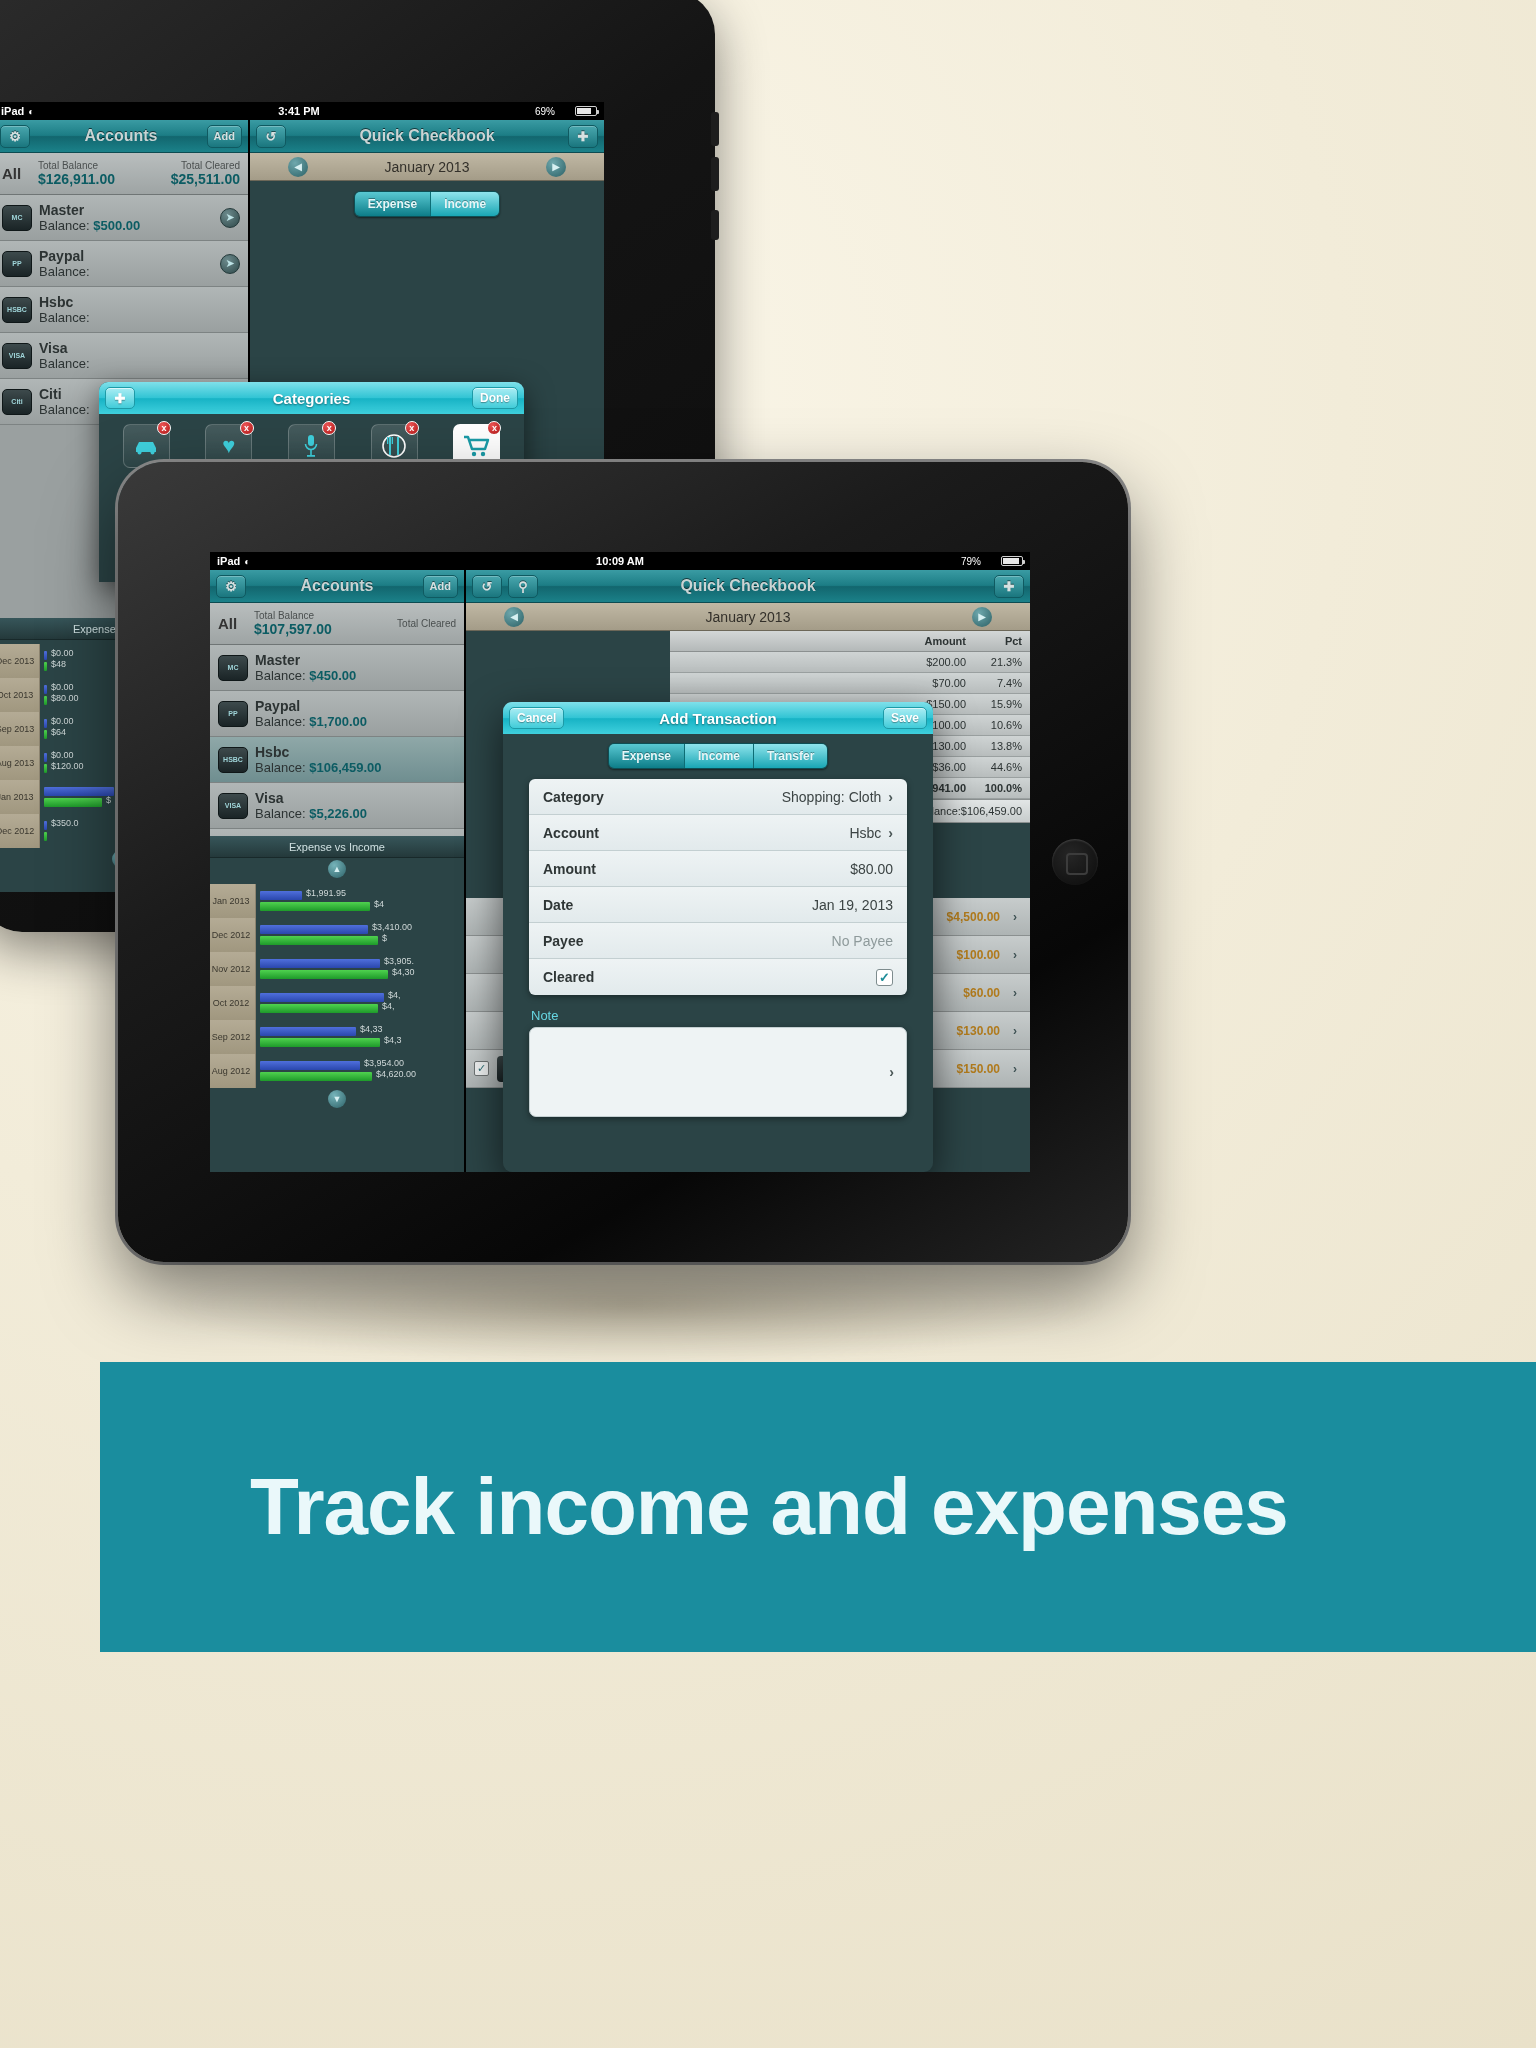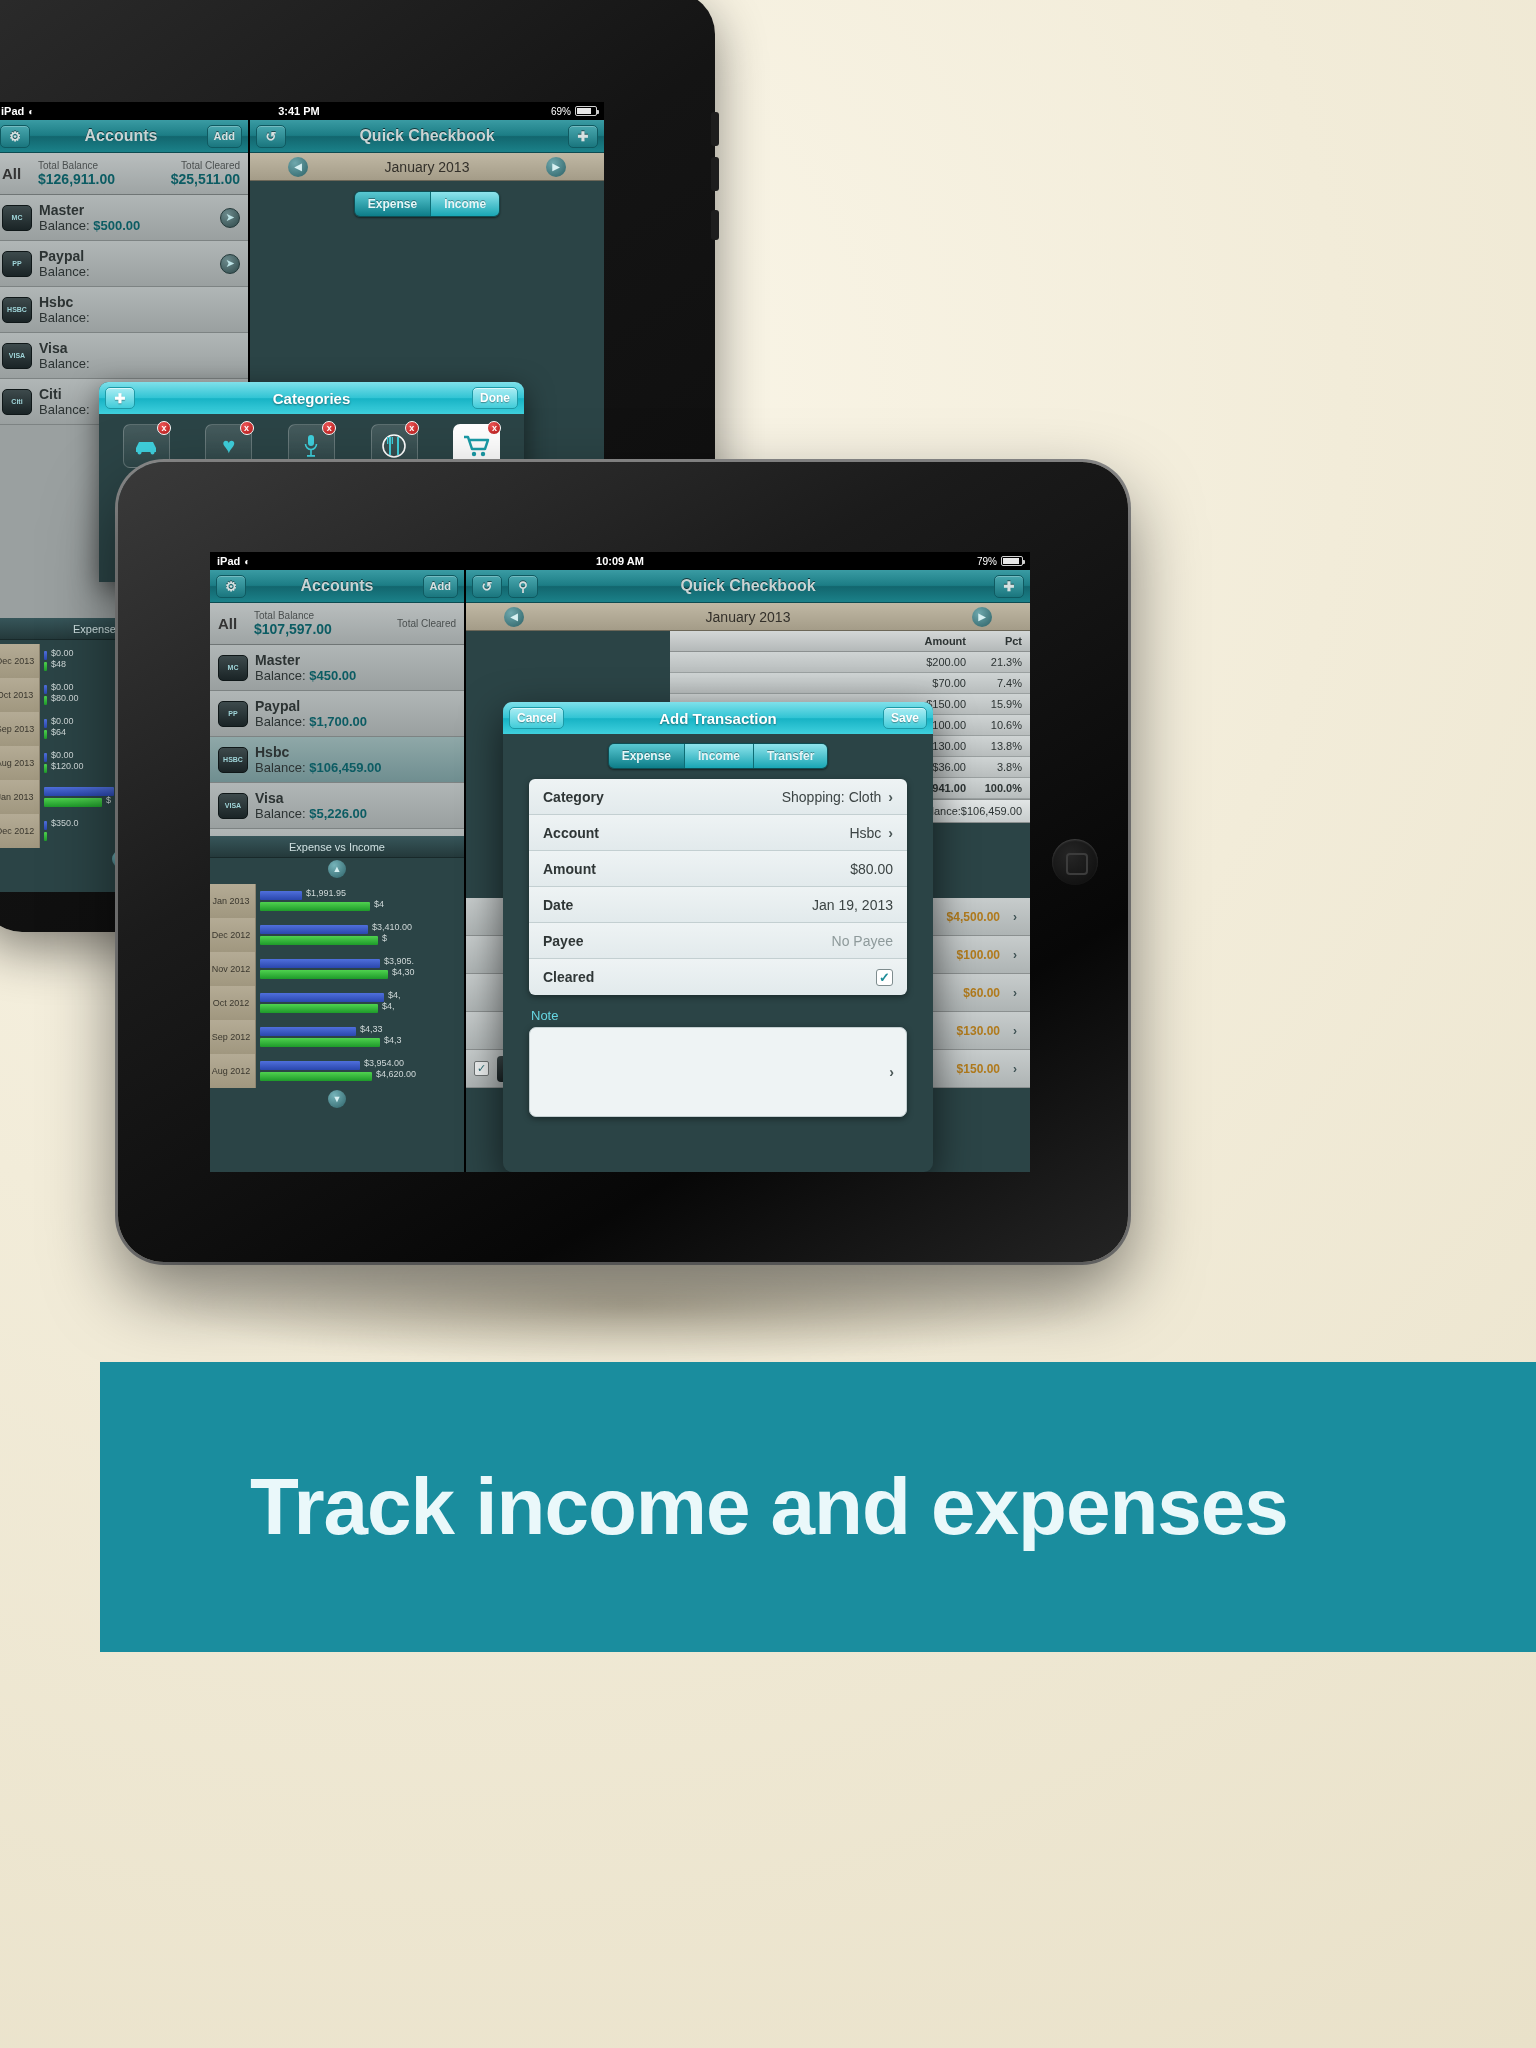--- a/index.html
+++ b/index.html
@@ -69,21 +69,21 @@
   .statusbar {
     height:18px; background:#000; color:#fff;
     display:flex; align-items:center; font-size:11px; padding:0 7px;
     position:relative;
   }
   .statusbar .left { display:flex; align-items:center; gap:4px; font-weight:bold; }
   .statusbar .time {
     position:absolute; left:0; right:0; text-align:center; font-weight:bold;
   }
   .statusbar .right {
-    margin-left:auto; display:flex; align-items:center; gap:4px; font-size:10px;
+    margin-left:auto; display:flex; align-items:center; gap:20px; font-size:10px;
     position:relative; z-index:2;
   }
   .wifi-glyph{ font-size:10px; }
   .batt {
     width:22px; height:10px; border:1px solid #cfcfcf; border-radius:2px;
     position:relative; display:inline-block;
   }
   .batt::after{content:"";position:absolute;right:-3px;top:3px;width:2px;height:4px;background:#cfcfcf;border-radius:0 1px 1px 0;}
   .batt i{position:absolute;left:1px;top:1px;bottom:1px;width:70%;background:#e8e8e8;display:block;}
 
@@ -894,21 +894,21 @@
                 <div class="c-pct">10.6%</div>
               </div>
             <div class="tr">
                 <div class="c-nm"></div>
                 <div class="c-amt">$130.00</div>
                 <div class="c-pct">13.8%</div>
               </div>
             <div class="tr">
                 <div class="c-nm"></div>
                 <div class="c-amt">$36.00</div>
-                <div class="c-pct">3.8%</div>
+                <div class="c-pct">44.6%</div>
               </div>
             <div class="tr tot">
                 <div class="c-nm"></div>
                 <div class="c-amt">$941.00</div>
                 <div class="c-pct">100.0%</div>
               </div>
           </div>
           <div class="cleared-bar">Cleared Balance:$106,459.00</div>
         </div>
 

